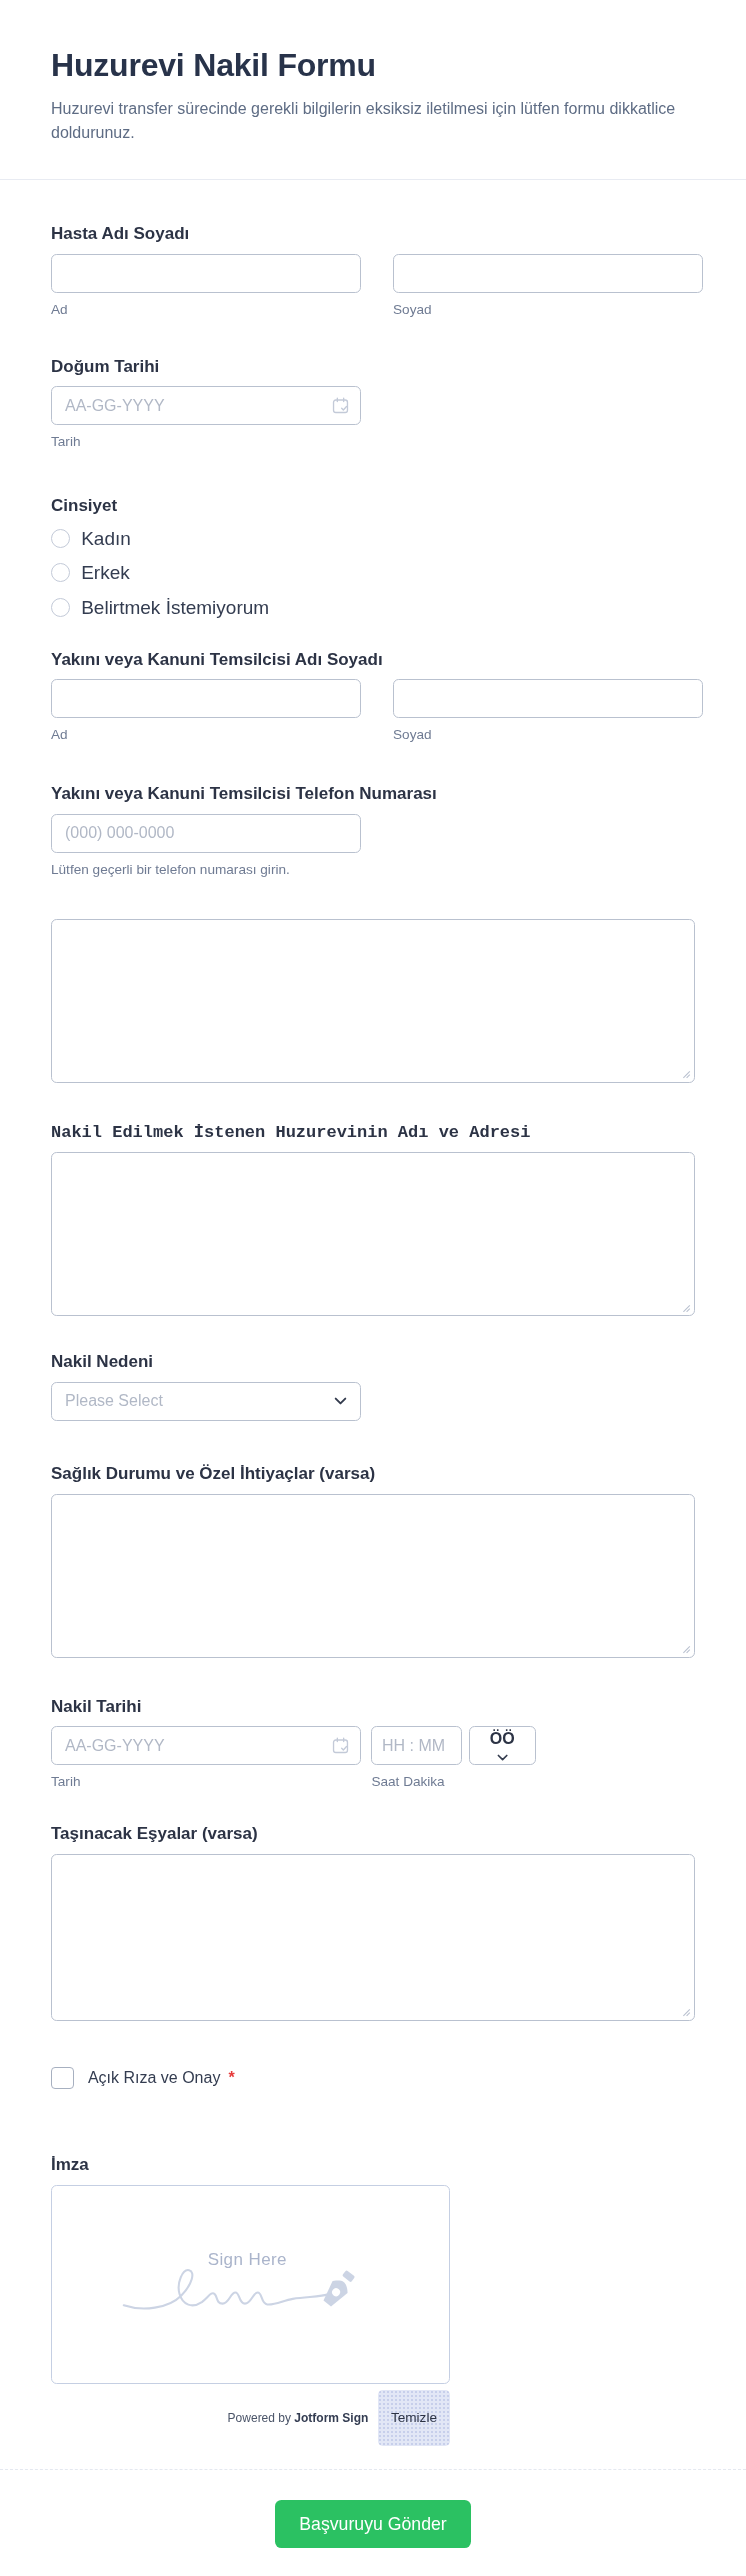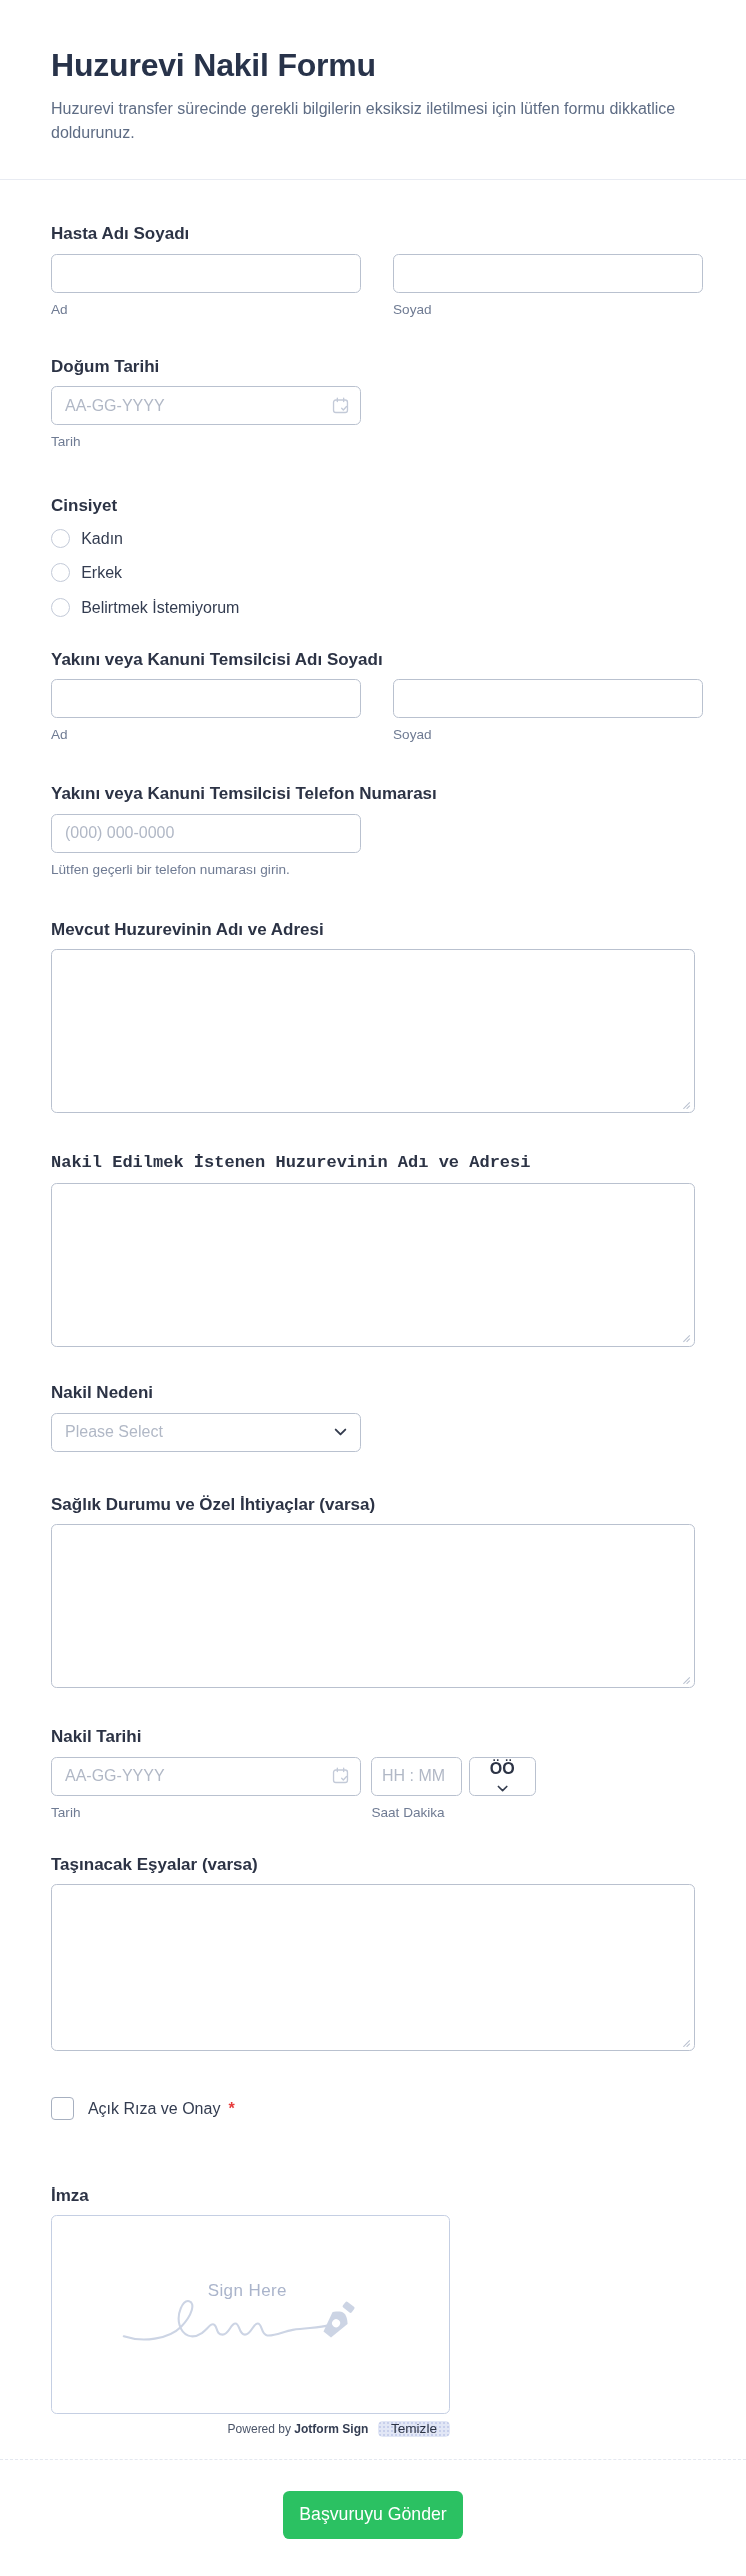--- a/index.html
+++ b/index.html
@@ -53,21 +53,21 @@
   }
   .resize-grip { position: absolute; right: 4px; bottom: 4px; width: 9.6px; height: 9.6px; pointer-events: none; }
 
   
   .radio-group { margin-top: 13px; display: flex; flex-direction: column; gap: 15.2px; }
   .radio-row { display: flex; align-items: center; cursor: pointer; }
   .radio-circle {
     width: 19px; height: 19px; border-radius: 50%;
     border: 1.6px solid #c3cad8; background: #fff; flex: 0 0 auto;
   }
-  .radio-text { margin-left: 11.2px; font-size: 16px; color: #333c50; line-height: 19px; }
+  .radio-text { margin-left: 11.2px; font-size: 19px; color: #333c50; line-height: 19px; }
 
   
   .selectbox {
     width: 310px; height: 39px; display: flex; align-items: center;
     padding: 0 13px; cursor: pointer;
   }
   .selectbox .placeholder { font-size: 16px; color: #b1b8c6; flex: 1; }
   .chev { width: 13px; height: 8px; flex: 0 0 auto; }
 
   
@@ -103,31 +103,31 @@
   .sig-art { width: 265px; height: 59px; }
   .sig-footer { margin-top: 6.4px; width: 399px; display: flex; align-items: center; justify-content: flex-end; gap: 9.6px; }
   .powered { font-size: 12px; color: #4a5468; }
   .powered b { color: #343d52; }
   .clear-btn {
     border: none; cursor: pointer;
     background-color: #e2e7f6;
     background-image: radial-gradient(#c7cfeb 0.8px, rgba(0,0,0,0) 1px);
     background-size: 4px 4px;
     color: #2c3345; font-size: 13.6px; font-family: inherit;
-    padding: 0 13px; border-radius: 4.8px; line-height: 16px;
+    padding: 20px 13px; border-radius: 4.8px; line-height: 16px;
   }
 
   .bottom-divider { margin: 22.5px -51px 0 -51px; border: none; border-top: 1.6px dashed #e4e8f0; }
 
   .submit-row { margin-top: 30.5px; display: flex; justify-content: center; }
   .submit-btn {
     border: none; cursor: pointer;
     background: #2bc162; color: #fff;
     font-size: 17.7px; font-weight: 500; font-family: inherit;
-    width: 180px; height: 48px; border-radius: 6.4px;
+    width: 196px; height: 48px; border-radius: 6.4px;
   }
 
   
   .s-name      { margin-top: 43px; }
   .s-birth     { margin-top: 38px; }
   .s-gender    { margin-top: 45px; }
   .s-repname   { margin-top: 32px; }
   .s-phone     { margin-top: 40px; }
   .s-current   { margin-top: 41px; }
   .s-target    { margin-top: 39px; font-family: Liberation Mono, monospace; }
@@ -212,21 +212,20 @@
       </div>
     </div>
 
     <div class="field s-phone">
       <div class="q-label mb12">Yakını veya Kanuni Temsilcisi Telefon Numarası</div>
       <input class="input" type="text" placeholder="(000) 000-0000" style="">
       <div class="sublabel">Lütfen geçerli bir telefon numarası girin.</div>
     </div>
 
     <div class="field s-current">
-      <div class="q-label mb12">Mevcut Huzurevinin Adı ve Adresi</div>
       <div class="textarea-wrap">
         <textarea class="textarea" style=""></textarea>
         <svg class="resize-grip" viewBox="0 0 12 12">
           <line x1="3" y1="11" x2="11" y2="3" stroke="#b9c1cf" stroke-width="1.4"></line>
           <line x1="7" y1="11" x2="11" y2="7" stroke="#b9c1cf" stroke-width="1.4"></line>
         </svg>
       </div>
     </div>
 
     <div class="field s-target">

